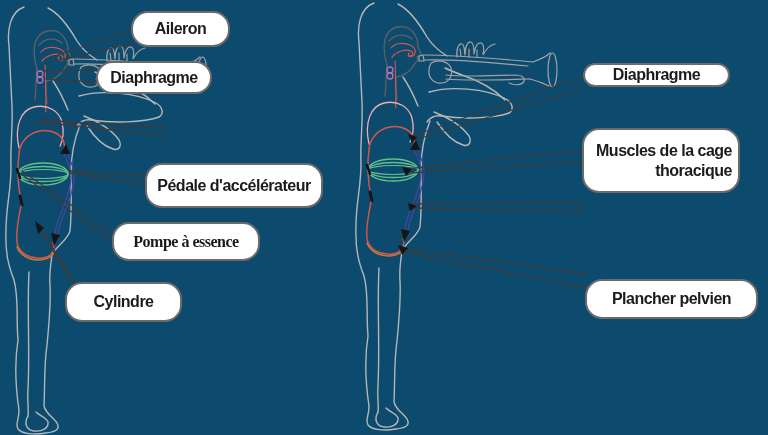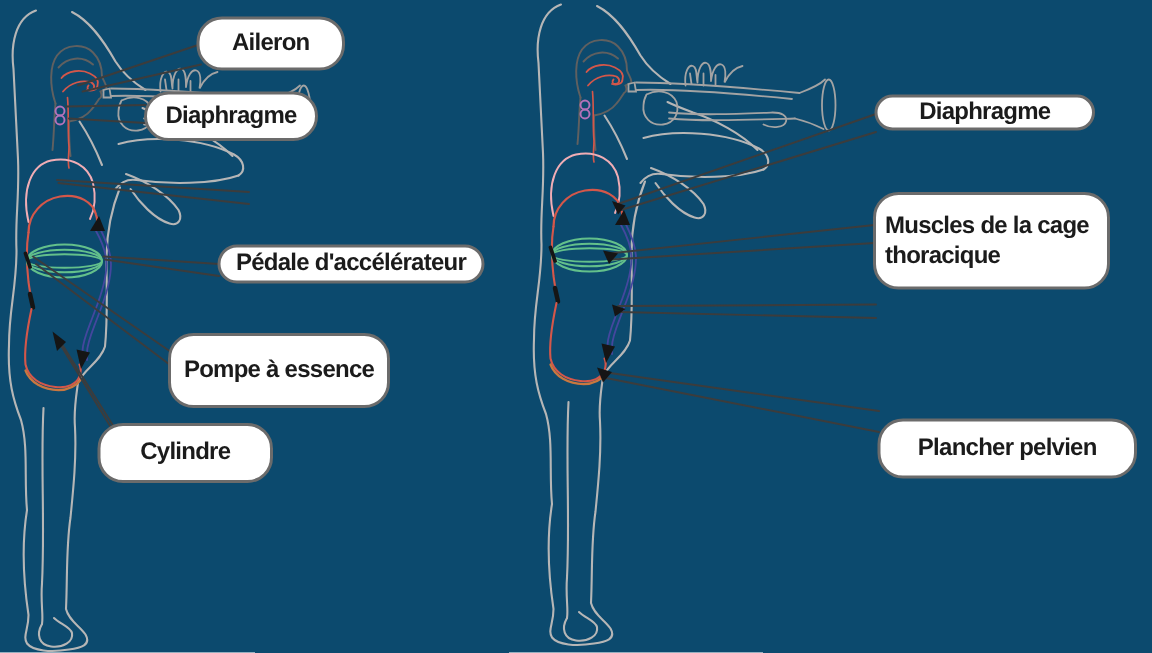--- a/index.html
+++ b/index.html
@@ -17,21 +17,21 @@
     color:#1b1b1b;
     font-weight:700;
     font-size:16px;
     letter-spacing:-0.5px;
     white-space:nowrap;
     box-sizing:border-box;
     z-index:2;
   }
   .label--wrap{
     white-space:normal;
-    text-align:left;
+    text-align:right;
     line-height:1.25;
     padding:0 6px;
   }
 </style>
 </head>
 <body>
 
 <div class="stage">
 
   <svg width="768" height="435" viewBox="0 0 768 435" xmlns="http://www.w3.org/2000/svg">
@@ -157,24 +157,24 @@
       </g>
     </g>
   </svg>
 
   <div class="label" style="left:131px;top:11px;width:99px;height:36px;">
     <span>Aileron</span>
   </div>
   <div class="label" style="left:96px;top:61px;width:116px;height:33px;">
     <span>Diaphragme</span>
   </div>
-  <div class="label" style="left:145px;top:163px;width:178px;height:26px;">
+  <div class="label" style="left:145px;top:163px;width:178px;height:45px;">
     <span>Pédale d'accélérateur</span>
   </div>
-  <div class="label" style="left:112px;top:222px;width:148px;height:50px;">
+  <div class="label" style="left:112px;top:222px;width:148px;height:39px;font-family:Liberation Serif, serif;">
     <span>Pompe à essence</span>
   </div>
   <div class="label" style="left:65px;top:282px;width:117px;height:40px;">
     <span>Cylindre</span>
   </div>
 
   <div class="label" style="left:583px;top:63px;width:147px;height:24px;">
     <span>Diaphragme</span>
   </div>
   <div class="label label--wrap" style="left:582px;top:128px;width:158px;height:65px;">

